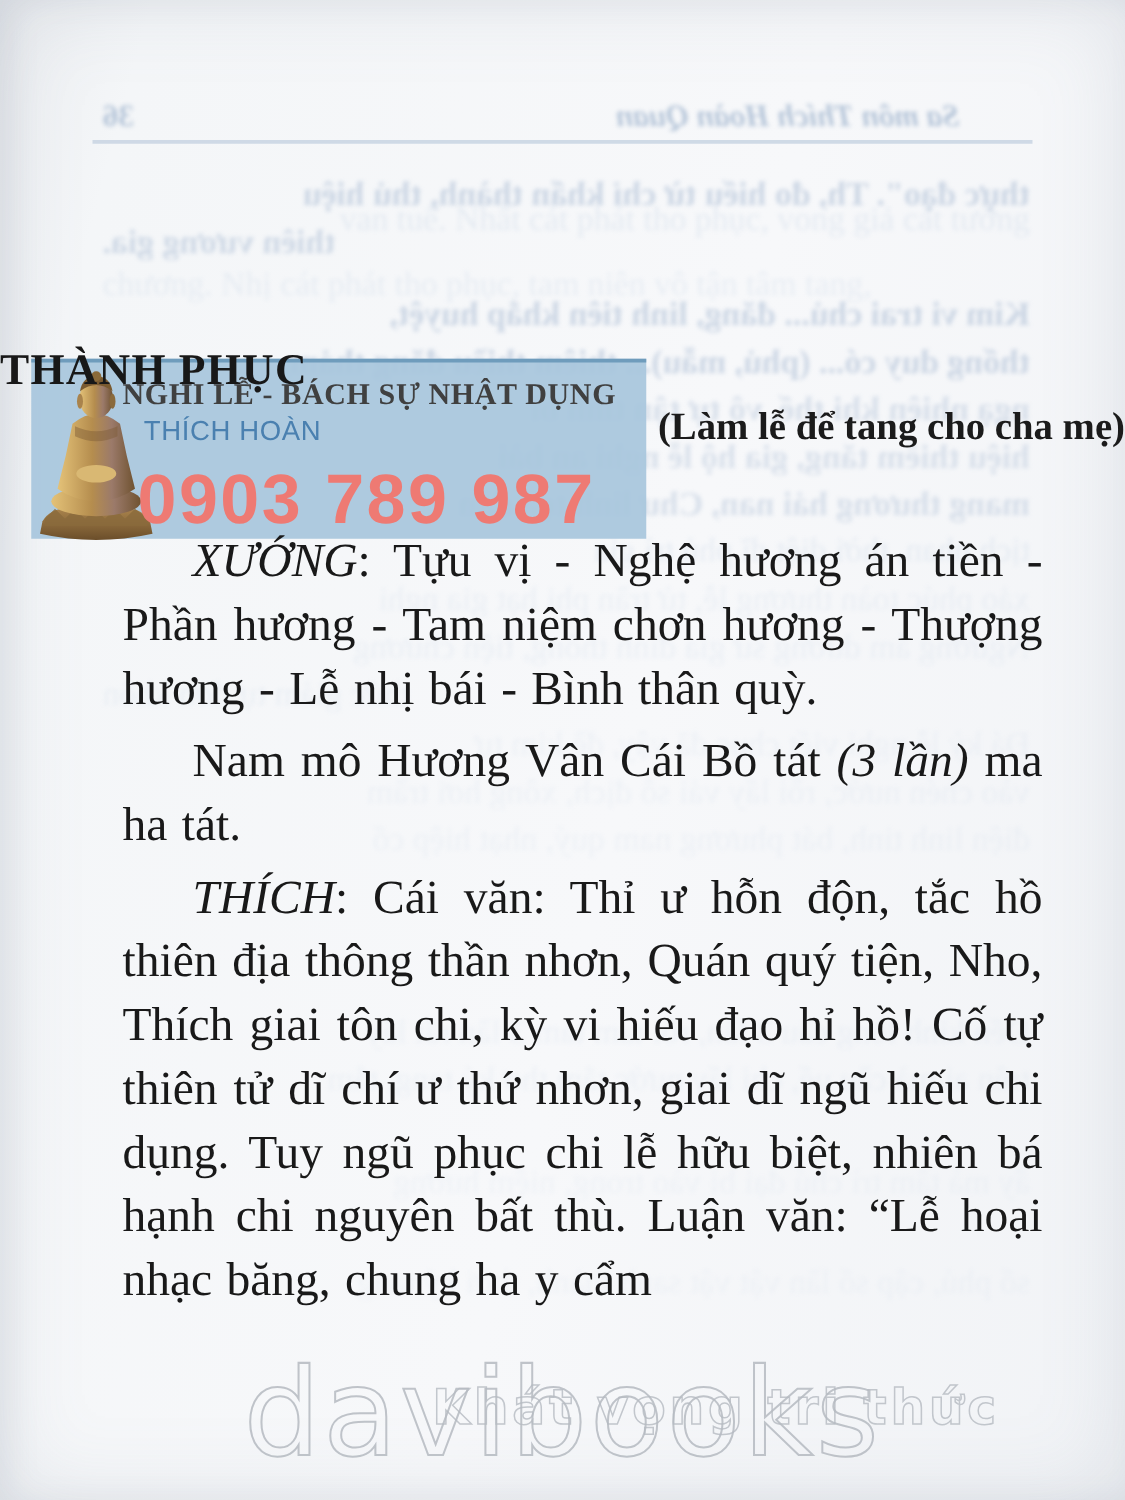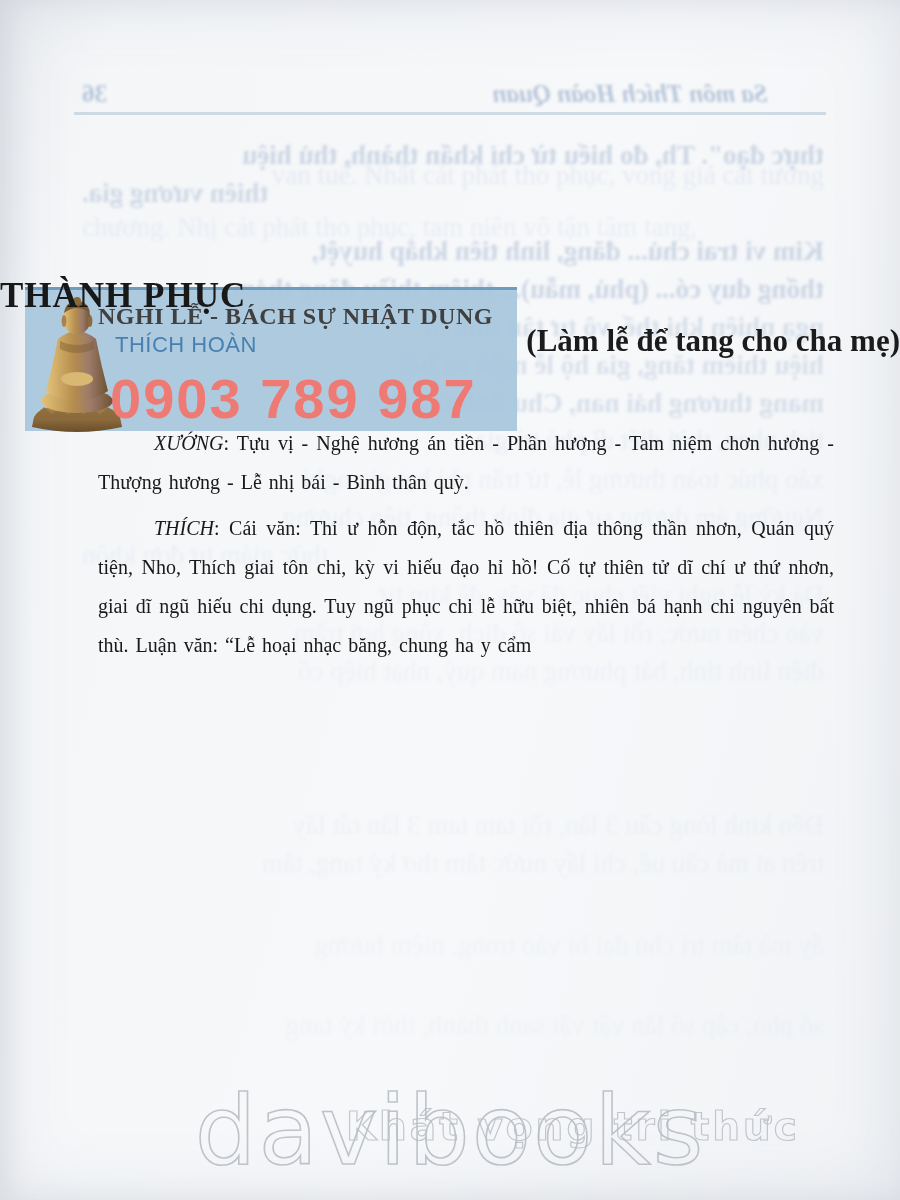--- a/index.html
+++ b/index.html
@@ -29,21 +29,21 @@
   .title{
     position:absolute;top:276px;left:0;width:900px;margin:0;
     font-size:35px;font-weight:bold;color:#181818;letter-spacing:1px;z-index:5;
   }
   .subtitle{
     position:absolute;top:323px;left:0;width:900px;text-align:right;margin:0;
     font-size:31px;font-weight:bold;color:#1b1b1b;z-index:5;
   }
   .body-text{position:absolute;top:424px;left:98px;width:736px;z-index:5;}
   .body-text p{
-    margin:0 0 7px 0;font-size:20px;line-height:39px;color:#191919;
+    margin:0 0 7px 0;font-size:38px;line-height:51px;color:#191919;
     text-align:justify;text-indent:56px;word-spacing:2px;
   }
   .body-text .i{font-style:italic;}
   
   .wm-box{
     position:absolute;left:25px;top:287px;width:492px;height:141px;z-index:4;
     background:rgba(168,198,221,.93);border-top:3px solid #6f9cbc;
   }
   .wm-line1{
     position:absolute;left:73px;top:13px;font-family:Liberation Serif, serif;
@@ -137,19 +137,20 @@
     <div class="wm-line1">NGHI LỄ - BÁCH SỰ NHẬT DỤNG</div>
     <div class="wm-line2">THÍCH HOÀN</div>
     <div class="wm-phone">0903 789 987</div>
   </div>
 
   <h1 class="title">THÀNH PHỤC</h1>
   <h2 class="subtitle">(Làm lễ để tang cho cha mẹ)</h2>
 
   <div class="body-text" id="body-text">
       <p><span class="i">XƯỚNG</span><span>: Tựu vị - Nghệ hương án tiền - Phần hương - Tam niệm chơn hương - Thượng hương - Lễ nhị bái - Bình thân quỳ.</span></p>
+      <p><span>Nam mô Hương Vân Cái Bồ tát </span><span class="i">(3 lần)</span><span> ma ha tát.</span></p>
       <p><span class="i">THÍCH</span><span>: Cái văn: Thỉ ư hỗn độn, tắc hồ thiên địa thông thần nhơn, Quán quý tiện, Nho, Thích giai tôn chi, kỳ vi hiếu đạo hỉ hồ! Cố tự thiên tử dĩ chí ư thứ nhơn, giai dĩ ngũ hiếu chi dụng. Tuy ngũ phục chi lễ hữu biệt, nhiên bá hạnh chi nguyên bất thù. Luận văn: “Lễ hoại nhạc băng, chung ha y cẩm</span></p>
     </div>
 
   <div class="brand">davibooks</div>
   <div class="slogan">Khát vọng tri thức</div>
 
 </div>
 
 </body></html>

